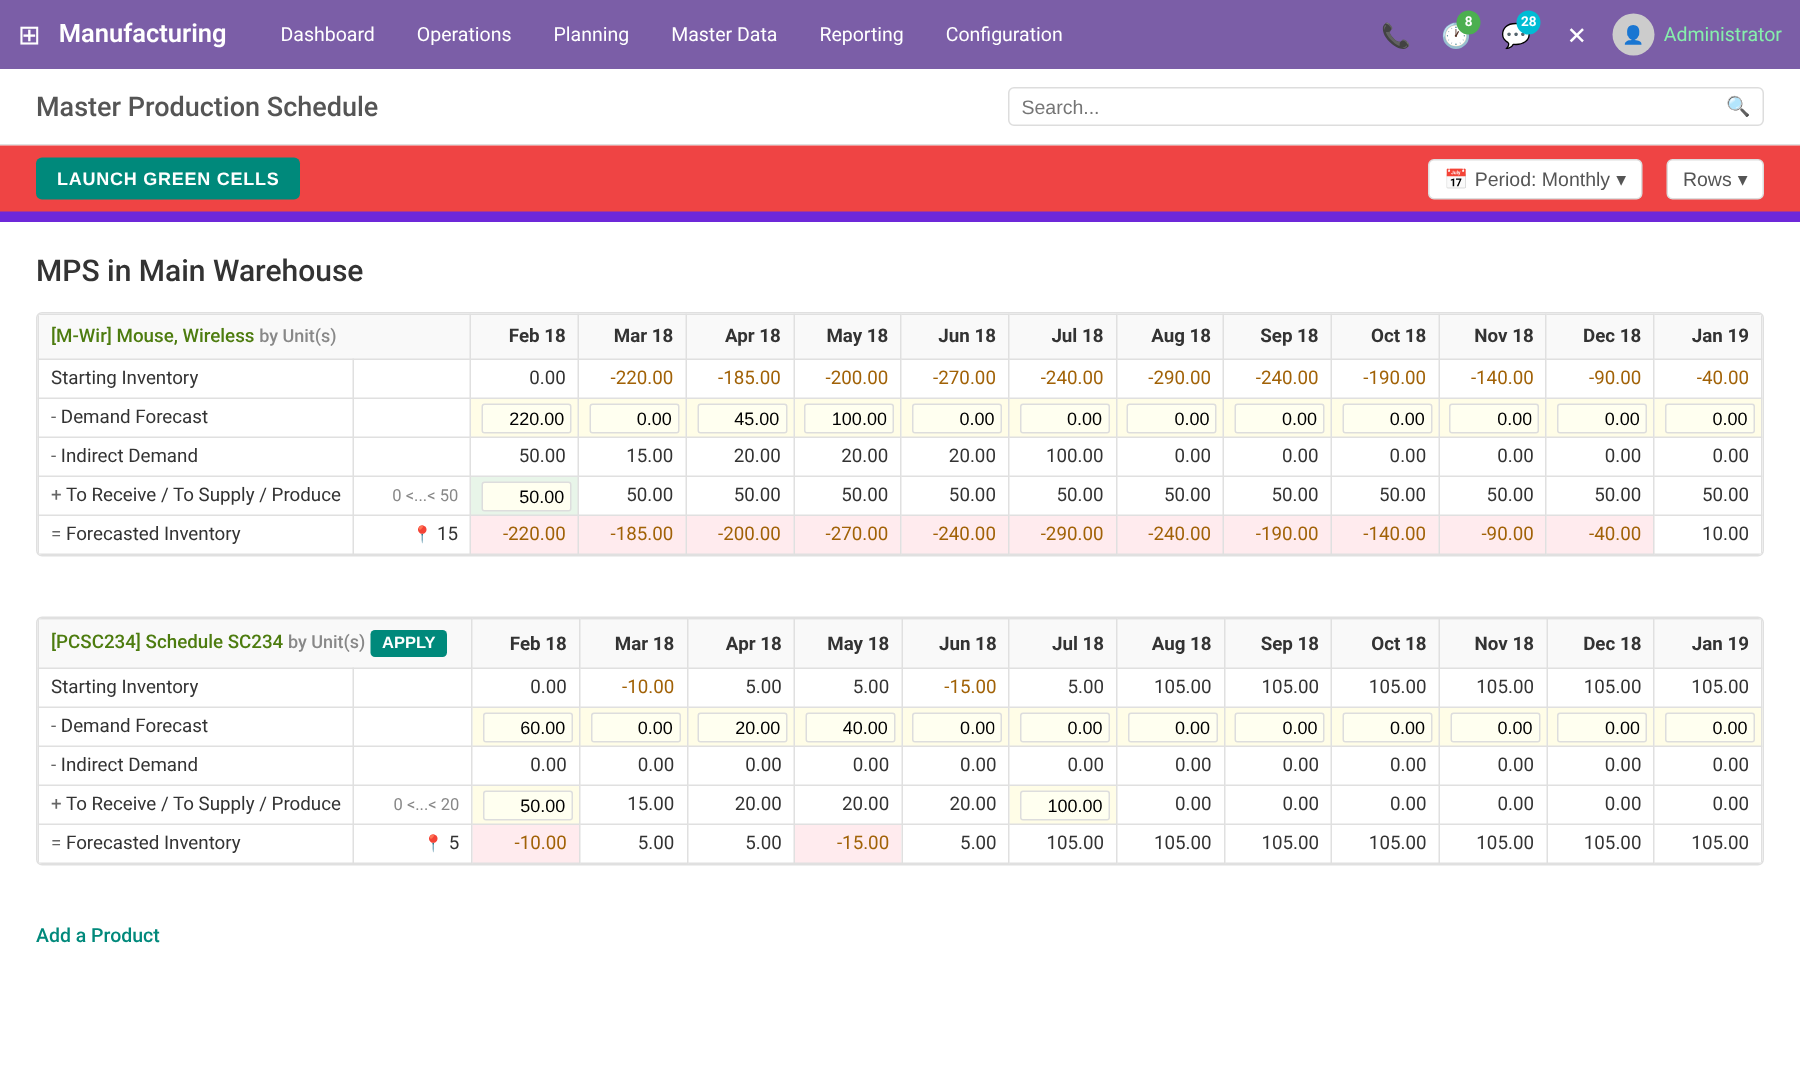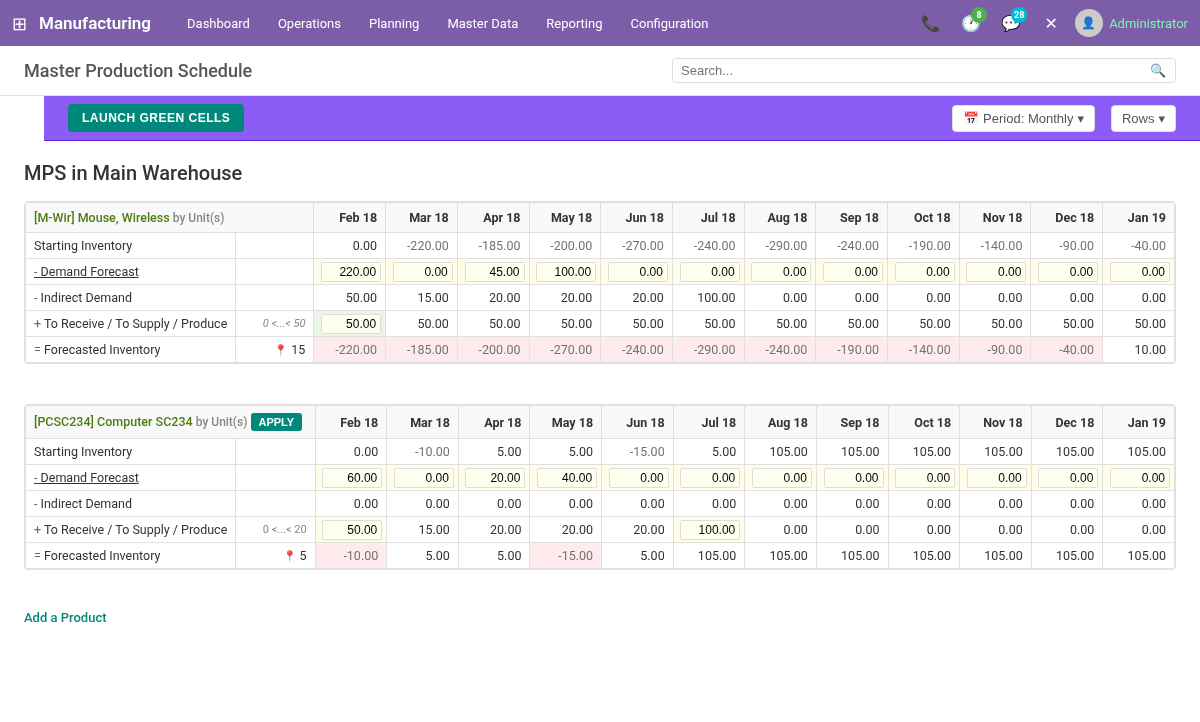--- a/index.html
+++ b/index.html
@@ -122,24 +122,23 @@
       width: 100%;
       font-size: 13px;
       color: #888;
     }
     .search-icon { color: #888; }
 
     .toolbar {
       display: flex;
       align-items: center;
       padding: 8px 24px;
-      border-bottom: 1px solid #6d28d9;
-      background: #8b5cf6;
+      border-bottom: 7px solid #6d28d9;
+      background: #ef4444;
       gap: 16px;
-      margin-left: 44px;
     }
     .btn-launch {
       background: #00897B;
       color: #fff;
       border: none;
       border-radius: 4px;
       padding: 7px 14px;
       font-size: 12px;
       font-weight: 600;
       cursor: pointer;
@@ -197,39 +196,39 @@
       font-weight: 500;
     }
     .product-name-link { color: #4d7c0f; cursor: pointer; text-align: center; }
     .product-header-months { background: #f9f9f9; }
 
     .col-label { width: 200px; min-width: 180px; }
     .col-range { width: 80px; min-width: 60px; }
     .col-month { width: 72px; min-width: 68px; }
 
     .row-starting td { background: #fff; }
-    .row-demand td { background: #fff; text-decoration: underline; }
+    .row-demand td { background: #fff; }
     .row-indirect td { background: #fff; }
     .row-receive td { background: #fff; }
     .row-forecast td { background: #fff; }
 
     .demand-input {
       border: 1px solid #ddd;
       background: #FFFFF0;
       text-align: right;
       padding: 2px 4px;
       width: 60px;
       font-size: 12px;
       border-radius: 2px;
     }
 
     .cell-yellow { background: #FFFDE7 !important; }
     .cell-pink { background: #FFEBEE !important; }
     .cell-green { background: #E8F5E9 !important; }
-    .cell-red-text { color: #737373; }
+    .cell-red-text { color: #a16207; }
 
     .apply-btn {
       background: #00897B;
       color: #fff;
       border: none;
       border-radius: 3px;
       padding: 3px 8px;
       font-size: 11px;
       font-weight: 600;
       cursor: pointer;
@@ -422,21 +421,21 @@
               <td>0.00</td>
               <td>0.00</td>
               <td>0.00</td>
               <td>0.00</td>
               <td>0.00</td>
               <td>0.00</td>
         </tr>
 
         <tr class="row-receive">
           <td class="col-label"><span class="row-plus">+</span>  To Receive / To Supply / Produce</td>
-          <td style="font-size:11px;color:#888;font-style:italic;">0 &lt;...&lt; 50</td>
+          <td style="font-size:11px;color:#888;">0 &lt;...&lt; 50</td>
           <td class="input-cell cell-green">
         <input class="demand-input" type="text" value="50.00" style="">
       </td>
               <td>50.00</td>
               <td>50.00</td>
               <td>50.00</td>
               <td>50.00</td>
               <td>50.00</td>
               <td>50.00</td>
               <td>50.00</td>
@@ -481,21 +480,21 @@
             <col class="col-month">
             <col class="col-month">
             <col class="col-month">
             <col class="col-month">
             <col class="col-month">
       </colgroup>
       <tbody>
 
         <tr class="product-header-row">
           <td colspan="2">
-            <span class="product-name-link">[PCSC234] Computer SC234</span>
+            <span class="product-name-link">[PCSC234] Schedule SC234</span>
             <span style="color:#888;font-size:12px;"> by Unit(s)</span>
             <button class="apply-btn">APPLY</button>
           </td>
           <th class="col-month product-header-months">Feb 18</th>
               <th class="col-month product-header-months">Mar 18</th>
               <th class="col-month product-header-months">Apr 18</th>
               <th class="col-month product-header-months">May 18</th>
               <th class="col-month product-header-months">Jun 18</th>
               <th class="col-month product-header-months">Jul 18</th>
               <th class="col-month product-header-months">Aug 18</th>

